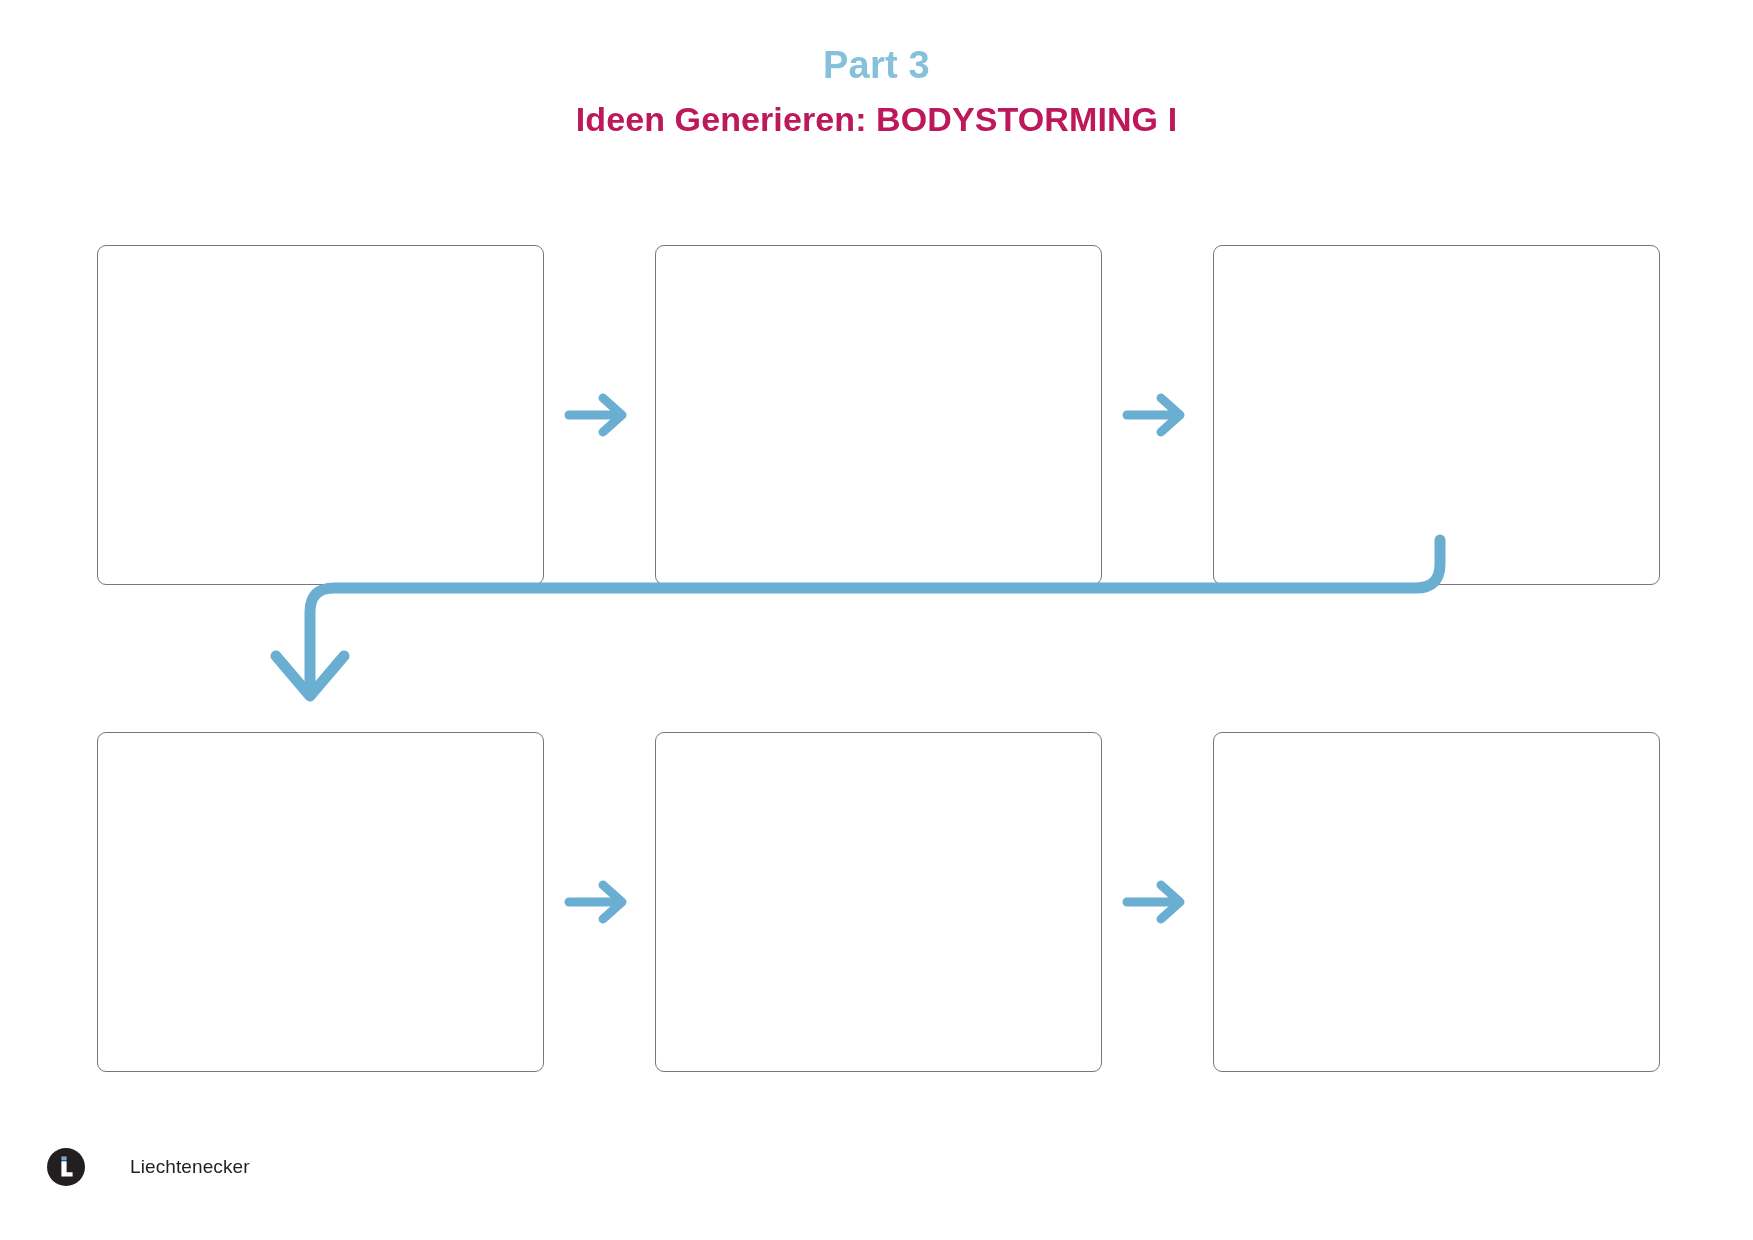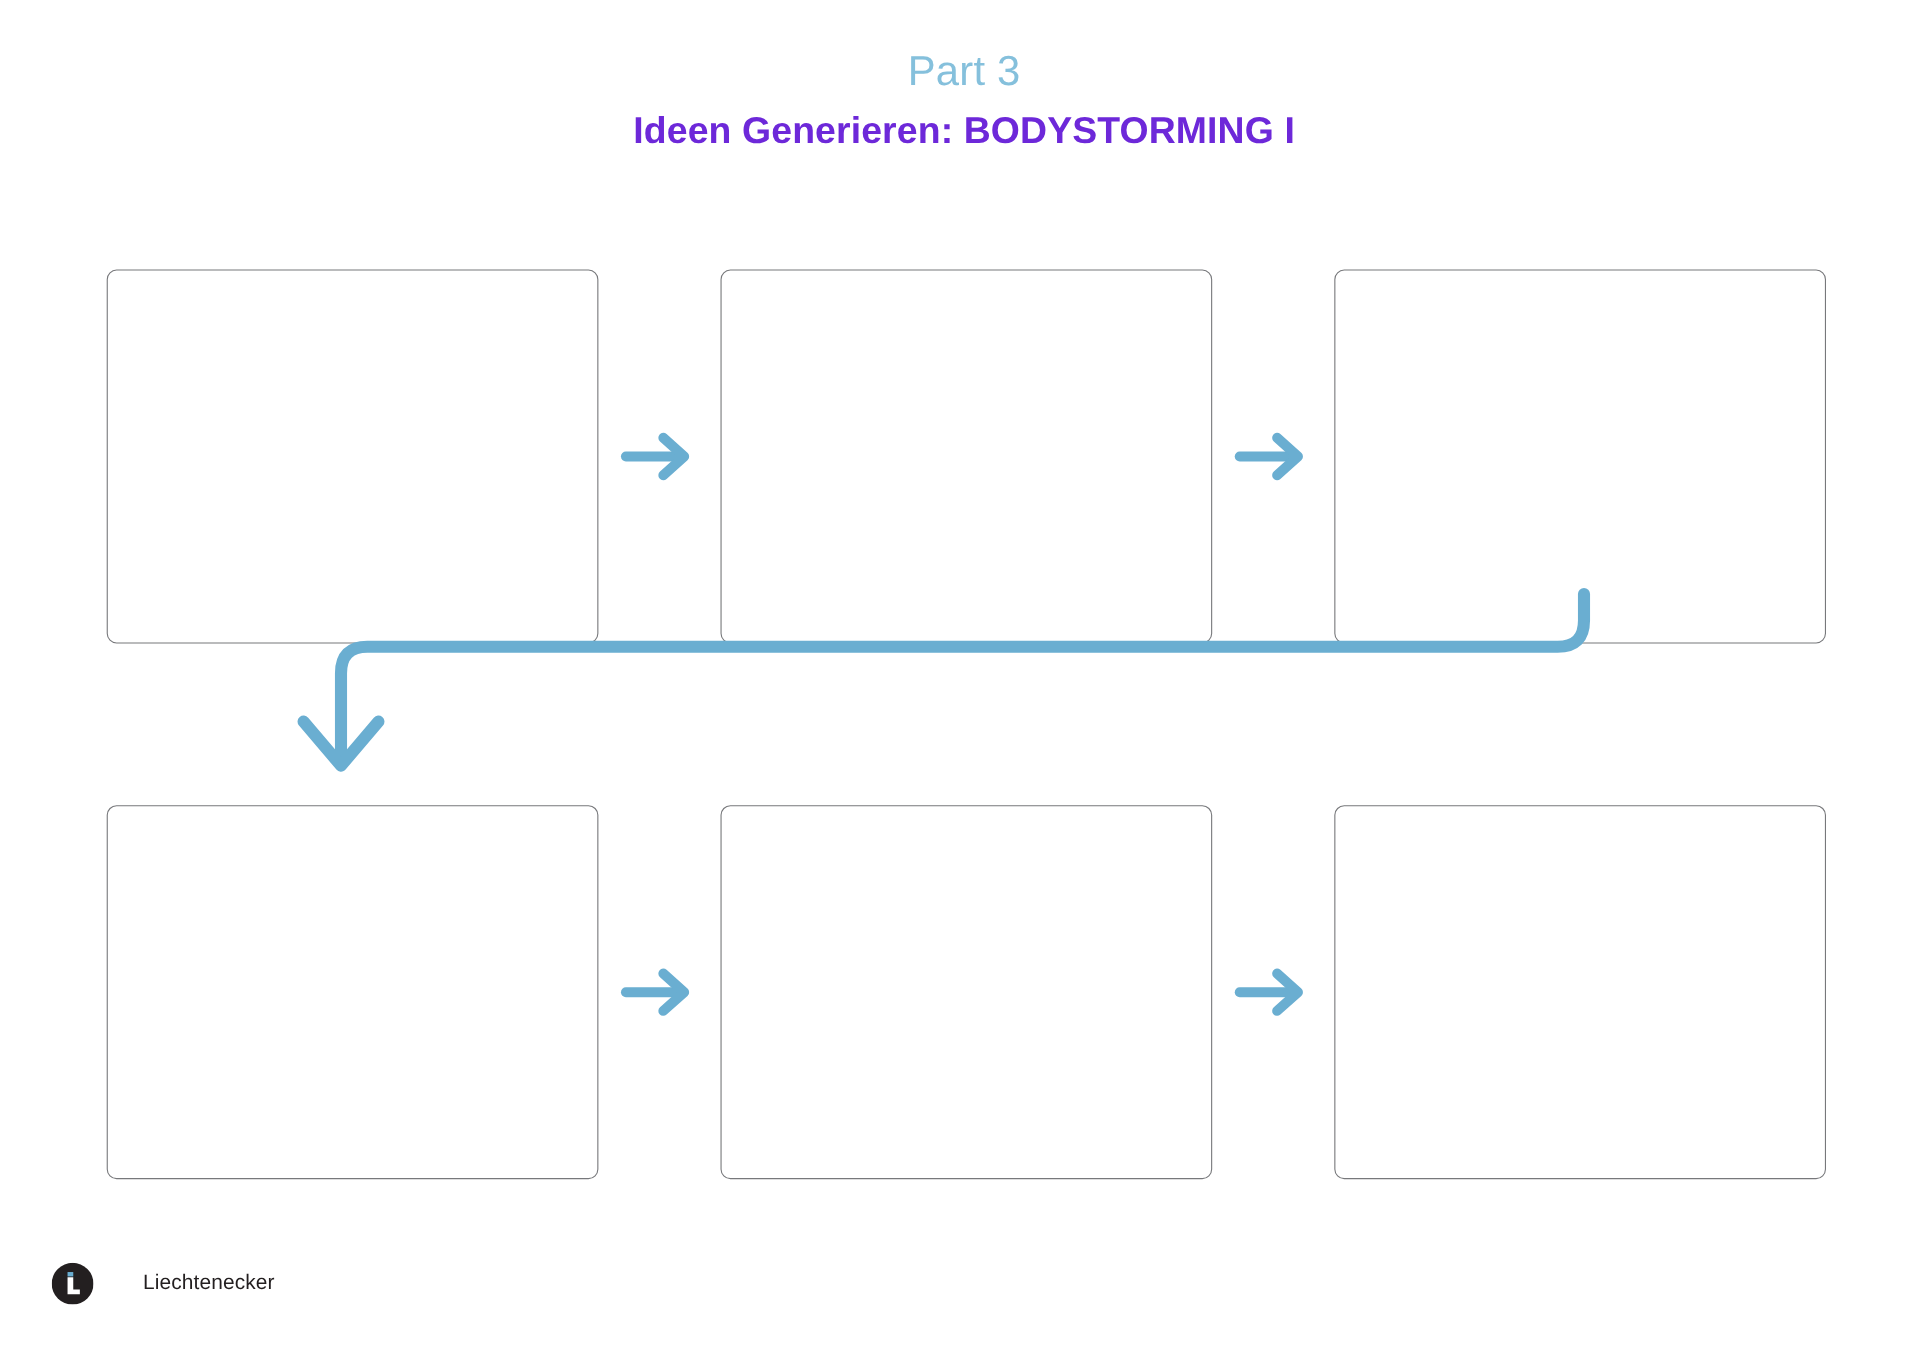--- a/index.html
+++ b/index.html
@@ -26,32 +26,32 @@
     position: absolute;
     left: 0;
     top: 0;
     width: 1753px;
     text-align: center;
   }
   .part-label {
     margin: 0;
     padding-top: 46px;
     font-size: 38px;
-    font-weight: normal;
+    font-weight: bold;
     letter-spacing: 0.2px;
     color: #85c0dc;
     line-height: 1.05;
   }
   .sheet-title {
     margin: 0;
     padding-top: 16px;
     font-size: 34px;
     font-weight: bold;
     letter-spacing: 0.1px;
-    color: #6d28d9;
+    color: #be185d;
     line-height: 1.05;
   }
 
   
   .frame-box {
     position: absolute;
     box-sizing: border-box;
     width: 447px;
     height: 340px;
     background: #ffffff;

